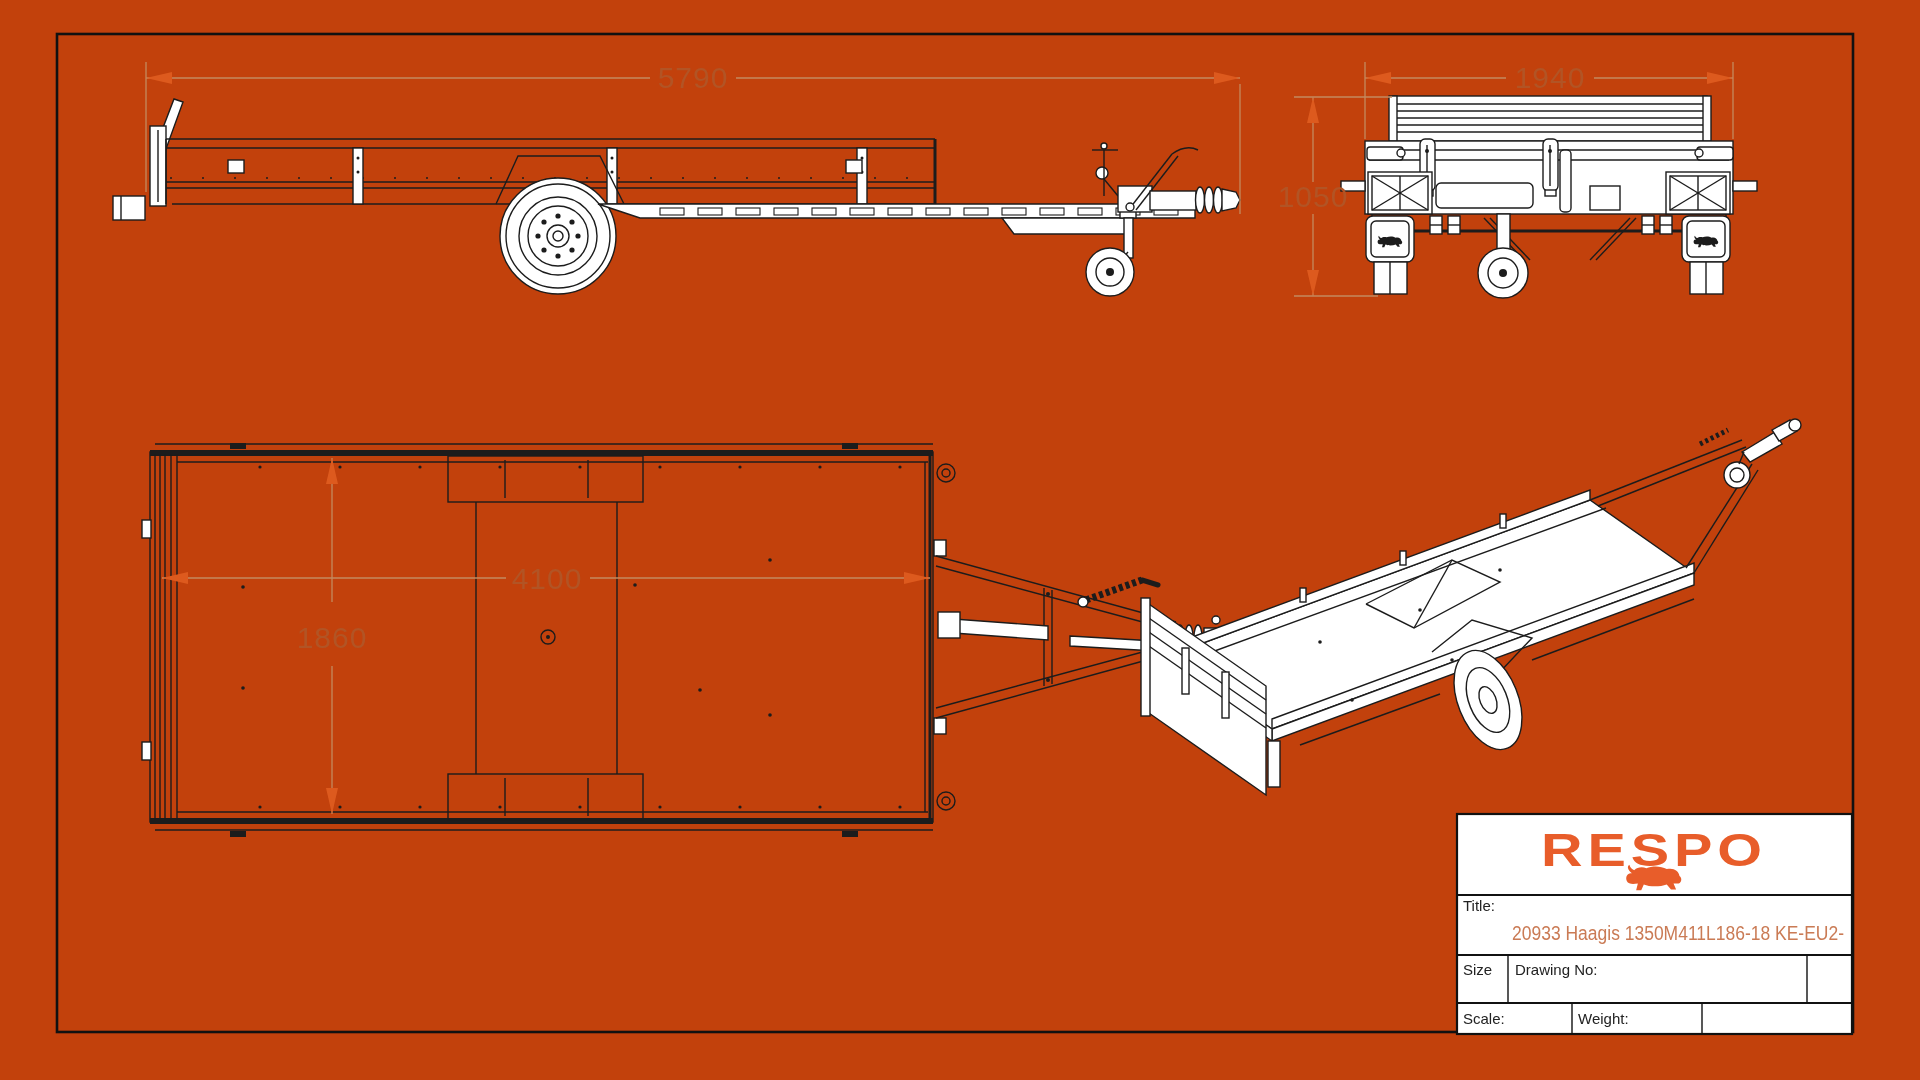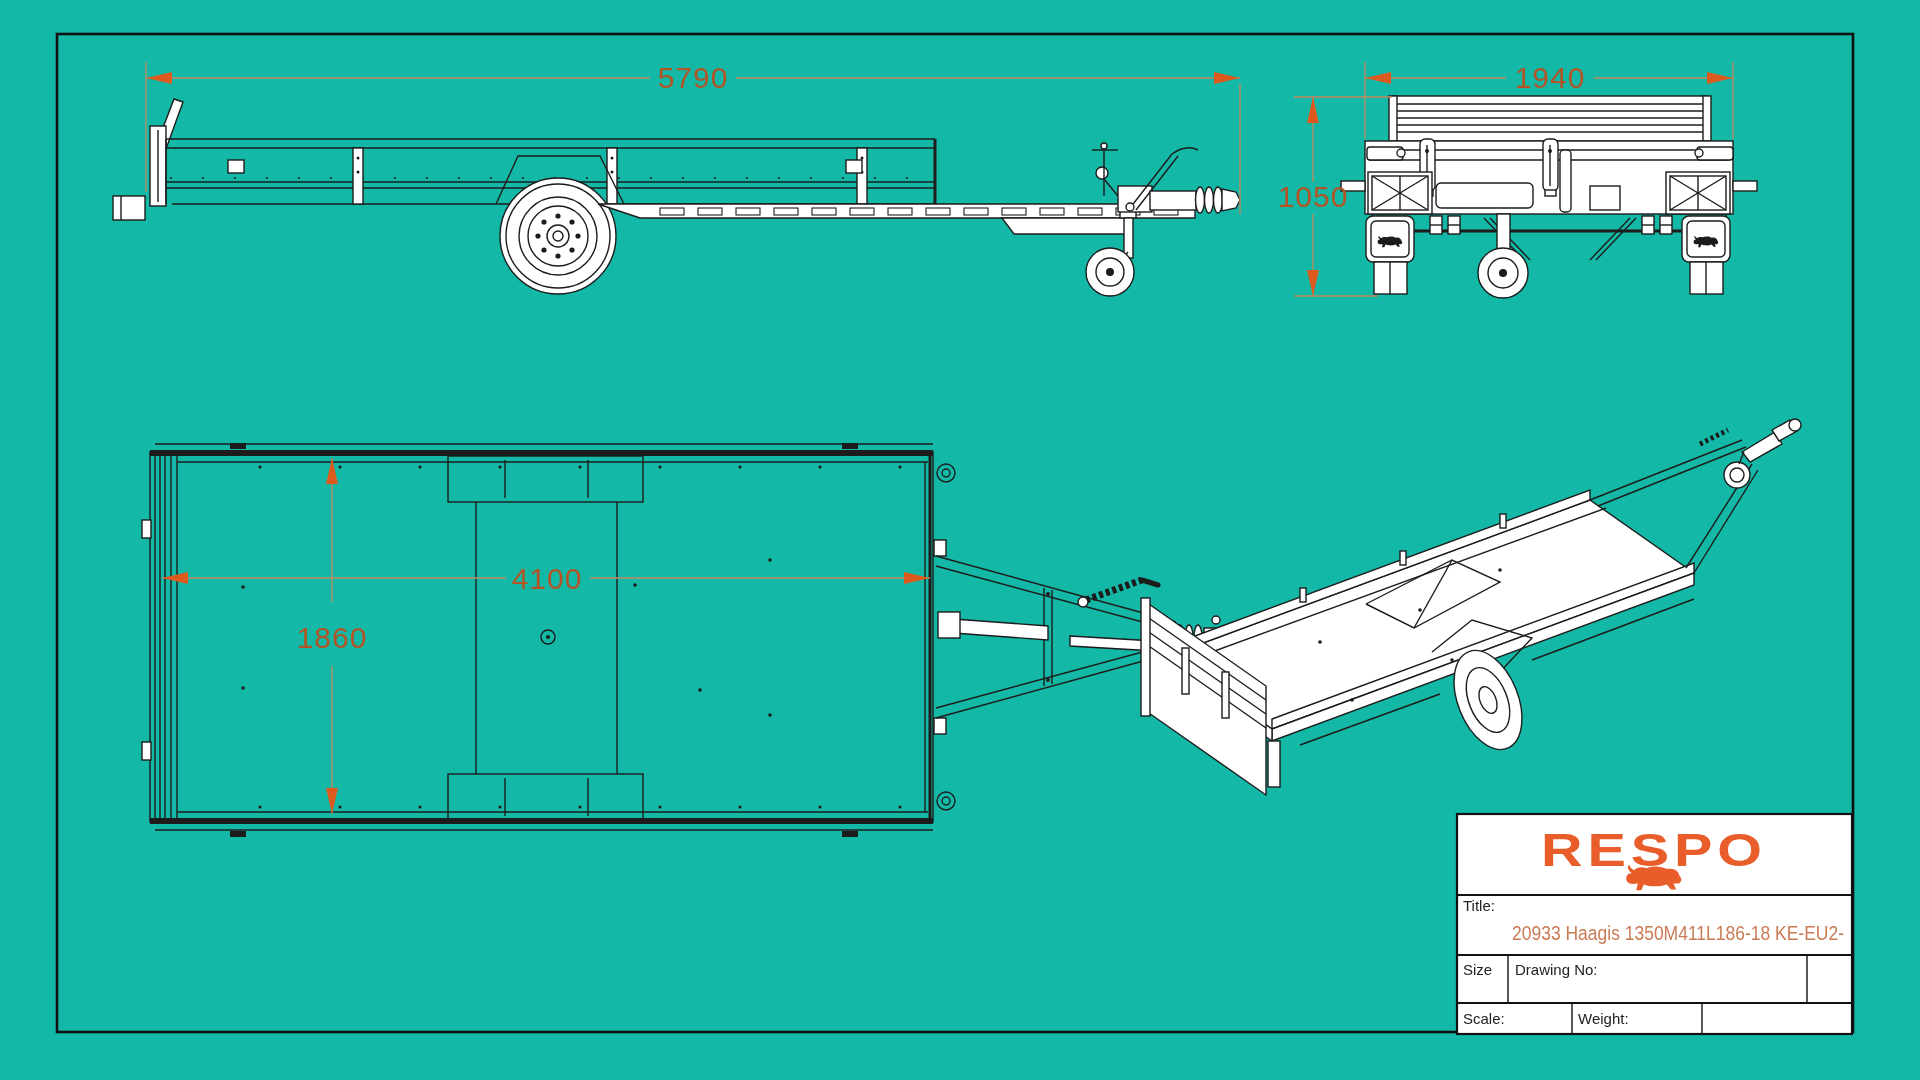--- a/index.html
+++ b/index.html
@@ -1,16 +1,16 @@
 <!DOCTYPE html>
 <html><head>
 <meta charset="utf-8">
 <style>
   html,body{margin:0;padding:0;background:#ffffff;}
-  .sheet{position:relative;width:1920px;height:1080px;background:#14b8a6;overflow:hidden;
+  .sheet{position:relative;width:1920px;height:1080px;background:#c2410c;overflow:hidden;
          font-family:"Liberation Sans", sans-serif;}
   svg{position:absolute;left:0;top:0;}
   svg *{vector-effect:none;}
   .ln{stroke:#1c1c1c;stroke-width:1.4;fill:none;}
   .lnf{stroke:#1c1c1c;stroke-width:1.4;fill:#ffffff;}
   .thick{stroke:#1c1c1c;stroke-width:3;fill:none;}
   .dimln{stroke:#c38a5f;stroke-width:1.3;fill:none;}
   .arrow{fill:#dd5a1e;stroke:none;}
   .dim{font-family:"Liberation Sans",sans-serif;font-size:30px;fill:#b25425;letter-spacing:1px;text-anchor:middle;}
   .tb-label{font-family:"Liberation Sans",sans-serif;font-size:15px;fill:#222222;}

